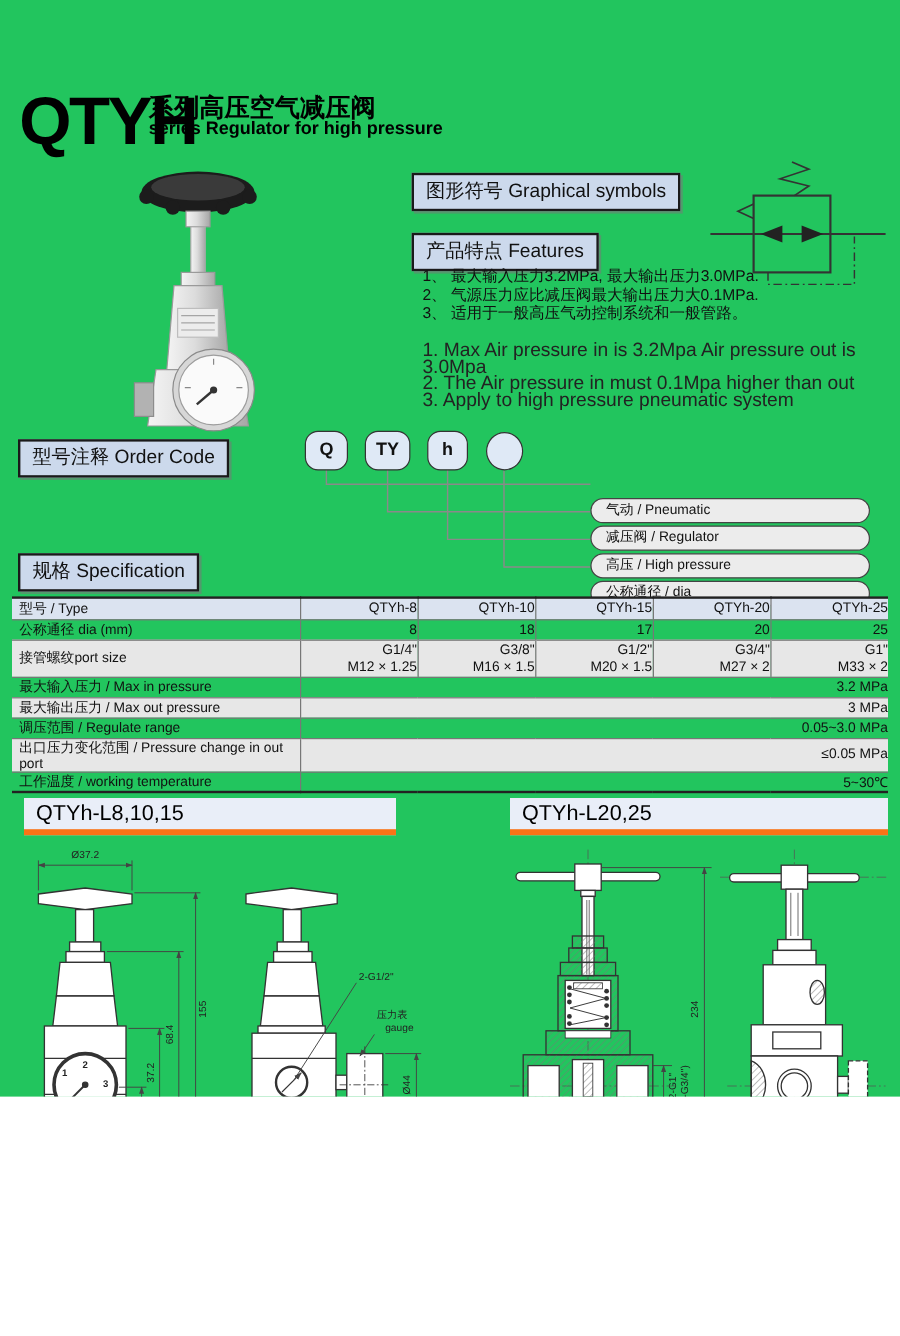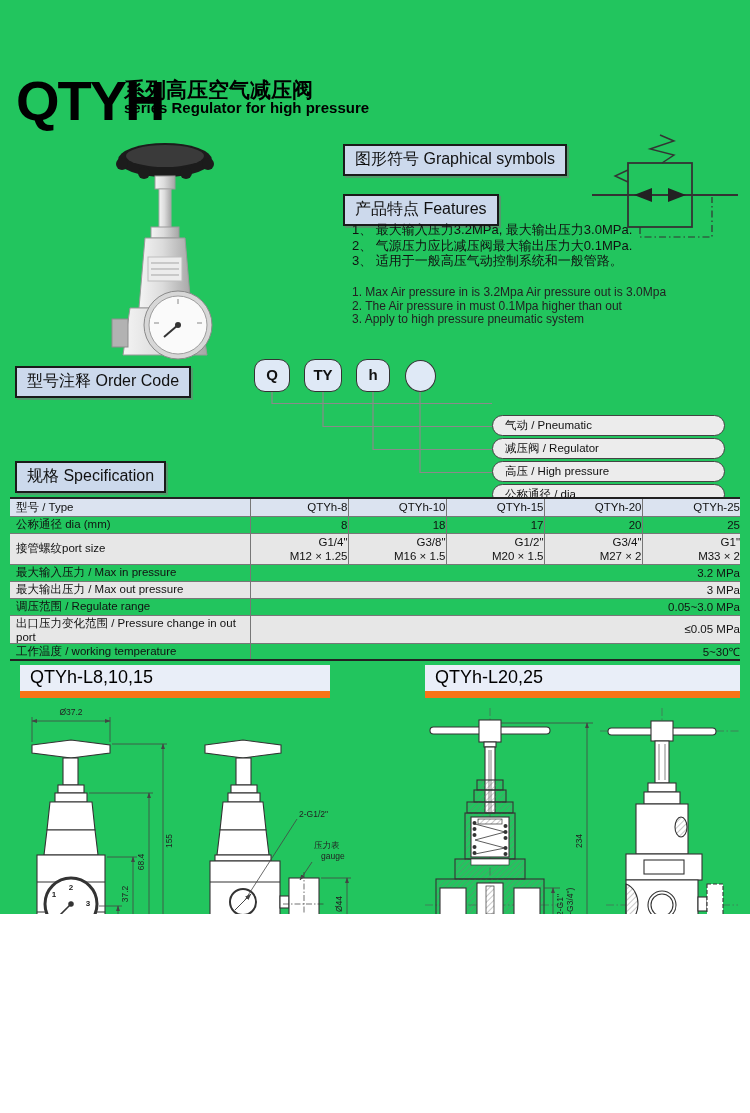--- a/index.html
+++ b/index.html
@@ -13,21 +13,21 @@
   .brand-cn { left:124px; top:76px; font-size:21px; font-weight:bold; color:#000; }
   .brand-en { left:124px; top:99px; font-size:15px; font-weight:bold; color:#000; }
 
   
   .hdr-box { background:#ccd9ec; border:2px solid #1a1a1a; font-weight:normal; font-size:16px;
              padding:3px 10px 4px 10px; box-shadow:2px 2px 0 rgba(120,120,120,.55); white-space:nowrap; }
 
   
   .feat-cn { left:352px; top:223px; font-size:13px; line-height:14.5px; color:#111; }
   .feat-cn div { margin-bottom:1px; }
-  .feat-en { left:352px; top:286px; font-size:12px; line-height:13.5px; color:#222; }
+  .feat-en { left:352px; top:286px; font-size:16px; line-height:13.5px; color:#222; }
 
   
   .code-pill { border:1.6px solid #333; border-radius:11px; background:#dfe9f6; text-align:center;
                font-weight:bold; font-size:15px; line-height:30px; height:33px; }
   .code-circle { border:1.6px solid #333; border-radius:50%; background:#dfe9f6; height:32px; width:31px; }
   .label-pill { border:1.4px solid #444; border-radius:11px; background:#ececec; height:21px;
                 font-size:11.5px; line-height:18px; padding-left:12px; width:233px; color:#111;margin-top:22px; }
 
   
   .spec-table { position:absolute; left:10px; top:497px; width:730px; border-collapse:collapse;
@@ -35,21 +35,21 @@
   .spec-table td { border-top:1px solid #777; height:17px; }
   .spec-table td.lbl { padding-left:6px; text-align:left; }
   .spec-table td.val { text-align:right; border-left:1px solid #777; padding:0; }
   .spec-table tr.r-head td { background:#dbe3f0; height:18px; }
   .spec-table tr.r-gray td { background:#e7e7e7; }
   .spec-table tr.r-port td { height:31px; }
   .spec-table tr.r-port .val div { line-height:14px; }
   .spec-table tr:first-child td { border-top:none; }
 
   
-  .draw-title { background:#e9eef8; border-bottom:7px solid #f97316; font-size:18px;
+  .draw-title { background:#e9eef8; border-bottom:5px solid #f97316; font-size:18px;
                 padding:2px 0 3px 10px; color:#000; }
 
   svg text { font-family:"Liberation Sans", sans-serif; fill:#222; }
 </style>
 </head>
 <body>
 
 <div id="page">
 
   <div class="abs brand-code">QTYH</div>

